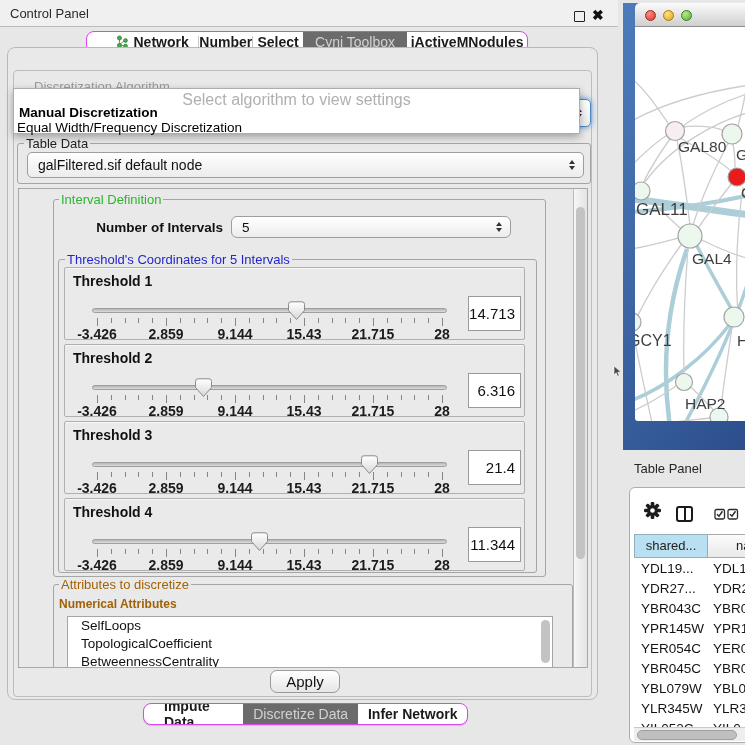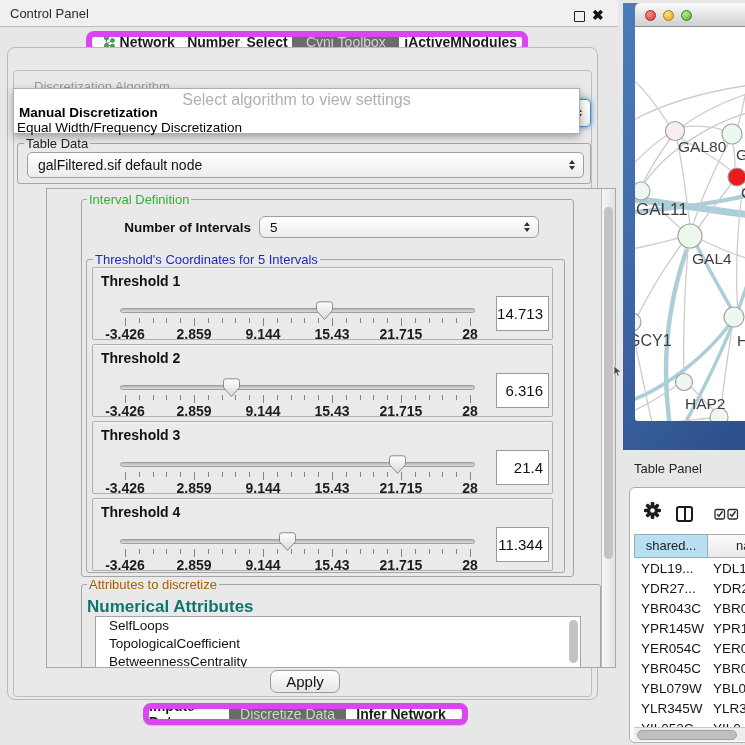--- a/index.html
+++ b/index.html
@@ -5,39 +5,39 @@
   * { margin:0; padding:0; box-sizing:border-box; }
   html,body { width:745px; height:745px; overflow:hidden; background:#e7e7e7;
     font-family:"Liberation Sans", sans-serif; }
   .abs { position:absolute; }
   
   #titlebar { left:0; top:0; width:618px; height:27px; background:#f0f0f0; border-bottom:1px solid #bcbcbc; }
   #cp-title { left:10px; top:6px; font-size:13px; color:#2b2b2b; }
   #float-icon { left:574px; top:11px; width:11px; height:11px; border:1.5px solid #222; border-radius:1px; }
   #close-icon { left:592px; top:7px; font-size:14px; font-weight:bold; color:#111; }
   
-  .tabrow { height:22px; background:#fff; border:6px solid #d946ef; border-radius:8px; display:flex; overflow:hidden;
-    box-shadow:0 1px 1px rgba(0,0,0,0.15); }
+  .tabrow { height:22px; background:#fff; border:1px solid #d946ef; border-radius:8px; display:flex; overflow:hidden;
+    box-shadow:0 1px 1px rgba(0,0,0,0.15);padding-left:20px; }
   .tabseg { display:flex; align-items:center; justify-content:center; font-size:14px; font-weight:bold; color:#1b1b1b; position:relative; }
   .tabseg.sel { background:#6b6b6b; color:#d2d2d2; font-weight:normal; }
   .tabdiv { width:1px; background:#c6c6c6; margin:4px 0; }
   #outer-panel { left:7px; top:47px; width:591px; height:653px; border:1px solid #b9b9b9; border-radius:8px; background:#e9e9e9; }
   #subpanel { left:13px; top:70px; width:579px; height:627px; border:1px solid #bdbdbd; border-radius:4px; background:#e9e9e9; }
   .gtitle { font-size:13px; background:#e9e9e9; padding:0 2px; }
   .groupbox { border:1px solid #a5a5a5; border-radius:3px; }
   
   .combo { background:linear-gradient(#ffffff,#ececec); border:1px solid #9e9e9e; border-radius:5px; font-size:14px; color:#111;
     display:flex; align-items:center;justify-content:space-between; }
   .combo .ctext { padding-left:10px; flex:1; }
   .arrows { display:flex; flex-direction:column; align-items:center; justify-content:center; gap:2px; margin-right:8px; }
   .arrows i { width:0; height:0; border-left:3.5px solid transparent; border-right:3.5px solid transparent; display:block; }
   .arrows i.up { border-bottom:4.5px solid #333; }
   .arrows i.dn { border-top:4.5px solid #333; }
   
-  #scrollpane { left:18px; top:188px; width:570px; height:480px; border:1px solid #a8a8a8; background:#e9e9e9; overflow:hidden;margin-left:28px; }
+  #scrollpane { left:18px; top:188px; width:570px; height:480px; border:1px solid #a8a8a8; background:#e9e9e9; overflow:hidden; }
   #vscroll-track { right:0; top:0; width:14px; height:100%; background:linear-gradient(90deg,#f6f6f6,#e3e3e3); border-left:1px solid #bbb; }
   #vscroll-thumb { left:2px; top:18px; width:9px; height:352px; background:#c3c3c3; border-radius:5px; }
   
   .tpanel { position:absolute; left:45px; width:461px; height:73px; border:1px solid #b0b0b0; border-radius:2px; background:#eaeaea;
     box-shadow:inset 0 1px 0 #f6f6f6; }
   .tpanel .tlabel { position:absolute; left:8px; top:5px; font-size:14px; font-weight:bold; color:#111; }
   .track { position:absolute; left:27px; top:40px; width:355px; height:5px; border-radius:3px; background:linear-gradient(#b5b5b5,#dcdcdc); border:1px solid #9f9f9f; }
   .tick { position:absolute; width:1px; background:#858585; }
   .ticklab { position:absolute; top:58px; font-size:14px; font-weight:bold; color:#1c1c1c; transform:translateX(-50%); white-space:nowrap; }
   .thumb { position:absolute; top:33px; width:17px; height:20px; }
@@ -325,21 +325,21 @@
             </linearGradient>
           </defs>
           <path d="M3,0.8 h11 a2.5,2.5 0 0 1 2.5,2.5 v6.2 l-8,9 l-8,-9 v-6.2 a2.5,2.5 0 0 1 2.5,-2.5 z" fill="url(#thg3)" stroke="#8a8a8a" stroke-width="1"></path>
         </svg>
         <div class="vbox">11.344</div>
       </div>
     </div>
 
   <div class="abs groupbox" style="left:34px; top:395px; width:520px; height:120px;"></div>
   <div class="abs gtitle" style="left:40px; top:388px; color:#a16207;">Attributes to discretize</div>
-  <div class="abs" style="left:40px; top:408px; font-size:17px; font-weight:bold; color:#0f766e;">Numerical Attributes</div>
+  <div class="abs" style="left:40px; top:408px; font-size:12px; font-weight:bold; color:#a16207;">Numerical Attributes</div>
   <div class="abs" id="attr-list">
     <div id="attr-items">
         <div class="litem">SelfLoops</div>
         <div class="litem">TopologicalCoefficient</div>
         <div class="litem">BetweennessCentrality</div>
       </div>
     <div id="list-scroll"></div>
   </div>
 
   <div class="abs" id="vscroll-track">

